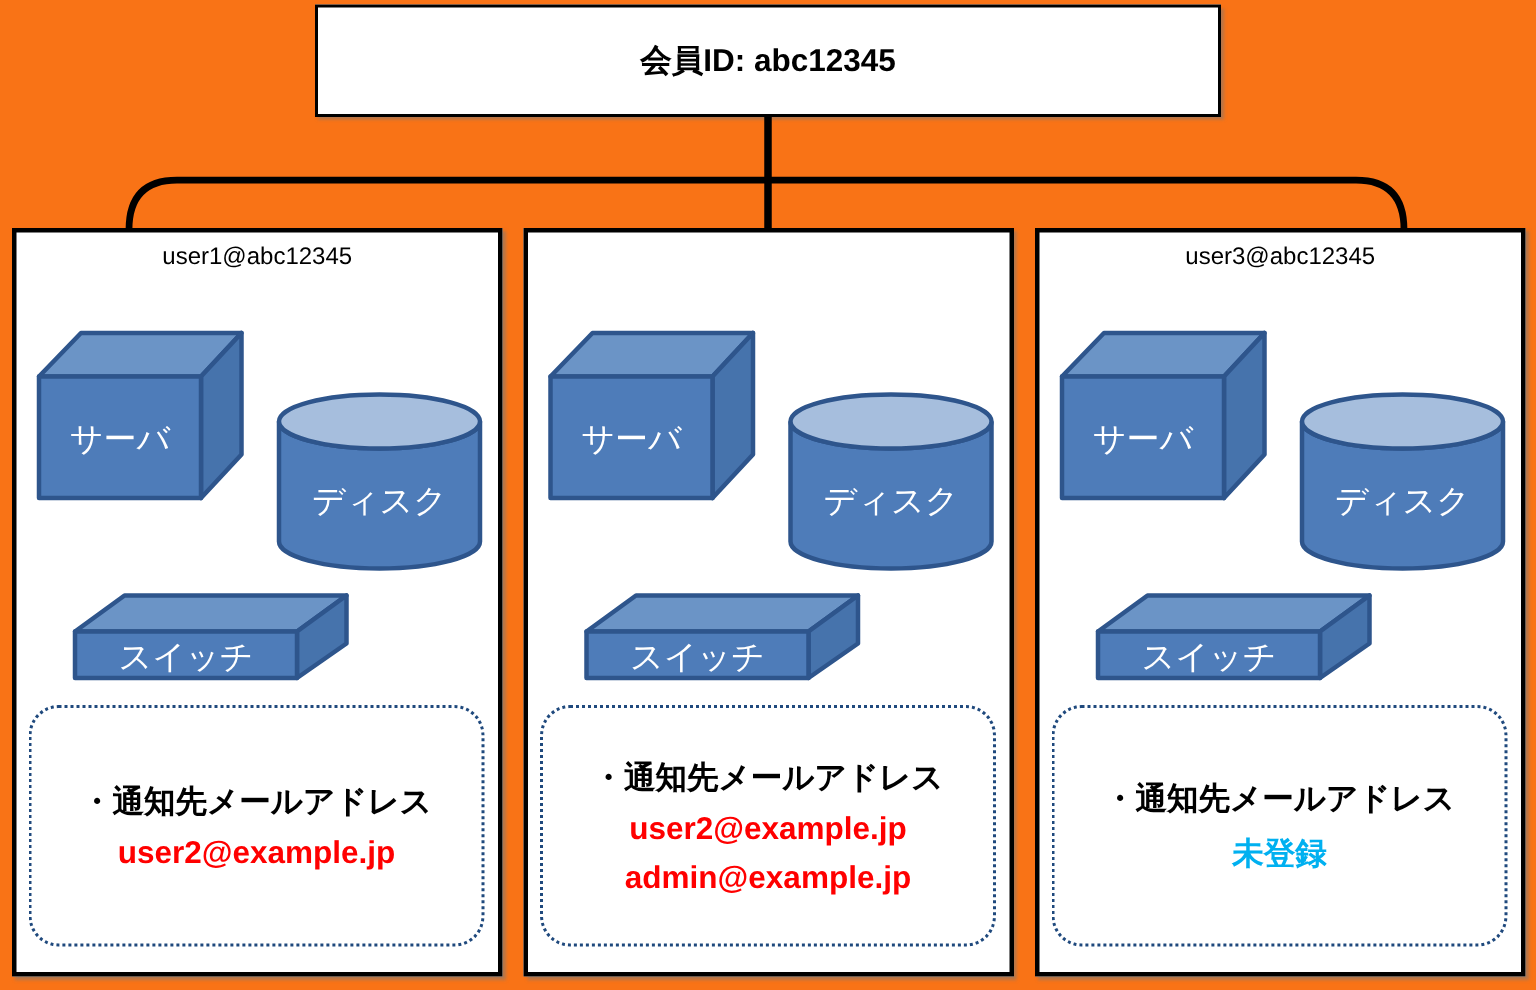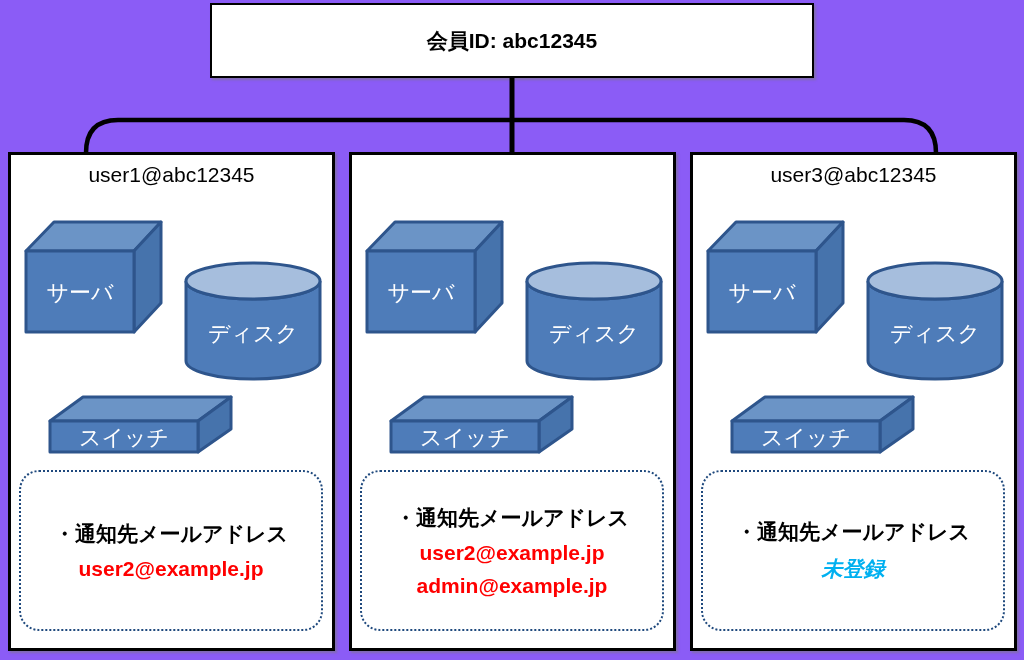--- a/index.html
+++ b/index.html
@@ -1,17 +1,17 @@
 <!DOCTYPE html>
 <html style="--email-registered: #ff0000; --email-unregistered: #00b0f0; --shape-front: #4e7cb9; --shape-top: #6b94c6; --shape-side: #4673ac; --shape-stroke: #2e558c; --cylinder-top: #a6bedd; --dotted-border: #1f497d; --connector: #000000;"><head>
 <meta charset="utf-8">
 <style>
   html,body{margin:0;padding:0;background:#fff;}
   #stage{
-    position:relative;width:1024px;height:660px;background:#8b5cf6;overflow:hidden;
+    position:relative;width:1024px;height:660px;background:#f97316;overflow:hidden;
     font-family:"Liberation Sans","DejaVu Sans",sans-serif;color:#000;
   }
   
   .header-box{
     position:absolute;left:210px;top:3px;width:604px;height:75px;
     border:2px solid #000;background:#fff;box-sizing:border-box;
     box-shadow:2px 2px 2px rgba(120,120,120,.55);
     display:flex;flex-direction:column;justify-content:center;align-items:center;
     font-size:21px;font-weight:600;line-height:31px;white-space:nowrap;
   }
@@ -19,21 +19,21 @@
   .connector{position:absolute;left:0;top:0;pointer-events:none;}
   .connector path{stroke:#000;fill:none;}
   
   .panel{
     position:absolute;top:152px;width:327px;height:499px;
     border:3px solid #000;background:#fff;box-sizing:border-box;
     box-shadow:2px 2px 2px rgba(120,120,120,.55);
   }
   .panel-title{
     position:absolute;left:0;right:0;top:8px;text-align:center;
-    font-size:21px;font-weight:400;
+    font-size:16px;font-weight:400;
   }
   .shape{position:absolute;}
   .shape-server{left:13px;top:64px;}
   .shape-disk{left:173px;top:106px;}
   .shape-switch{left:37px;top:239px;}
   .face-top{fill:var(--shape-top);stroke:var(--shape-stroke);stroke-width:3;stroke-linejoin:round;}
   .face-side{fill:var(--shape-side);stroke:var(--shape-stroke);stroke-width:3;stroke-linejoin:round;}
   .face-front{fill:var(--shape-front);stroke:var(--shape-stroke);stroke-width:3;stroke-linejoin:round;}
   .cyl-body{fill:var(--shape-front);stroke:var(--shape-stroke);stroke-width:3;}
   .cyl-top{fill:var(--cylinder-top);stroke:var(--shape-stroke);stroke-width:3;}
@@ -44,21 +44,21 @@
   
   .notify-box{
     position:absolute;left:8px;right:9px;top:315px;height:161px;
     border:2px dotted var(--dotted-border);border-radius:20px;box-sizing:border-box;
     display:flex;flex-direction:column;justify-content:center;align-items:center;
     row-gap:9px;
   }
   .notify-heading{font-size:21px;font-weight:600;color:#000;white-space:nowrap;}
   .notify-line{font-size:21px;font-weight:600;white-space:nowrap;}
   .email-registered{color:var(--email-registered);}
-  .email-unregistered{color:var(--email-unregistered);font-style:italic;}
+  .email-unregistered{color:var(--email-unregistered);}
 </style>
 </head>
 <body>
 
 <div id="stage">
 
   <div class="header-box">
     <div>会員ID: abc12345</div>
   </div>
 

